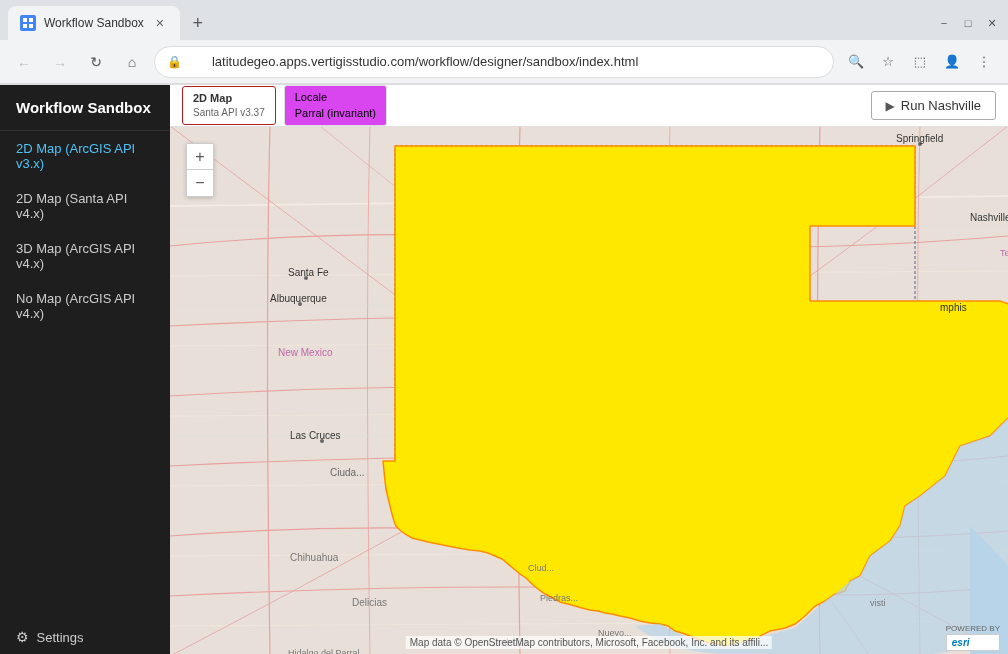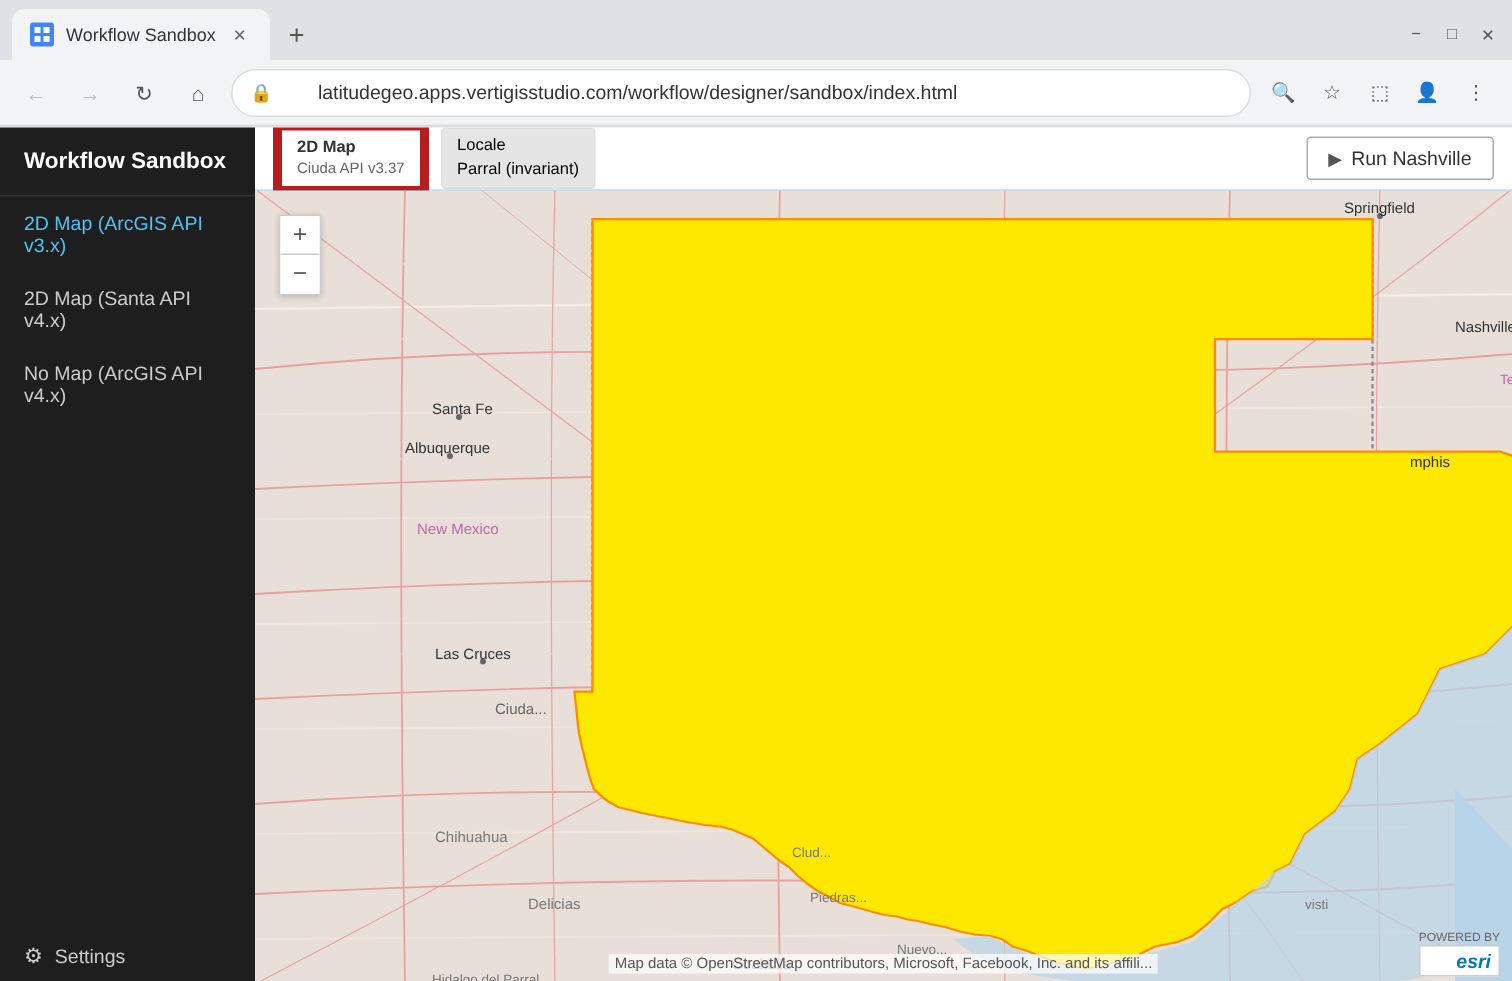--- a/index.html
+++ b/index.html
@@ -32,24 +32,24 @@
     
     .sidebar { width: 170px; background: #1e1e1e; color: #fff; flex-shrink: 0; display: flex; flex-direction: column; }
     .sidebar-header { padding: 14px 16px 14px; font-size: 15px; font-weight: 600; color: #fff; border-bottom: 1px solid #333; }
     .sidebar-item { padding: 10px 16px; font-size: 13px; color: #ccc; cursor: pointer; display: flex; align-items: flex-end; gap: 8px; }
     .sidebar-item.active { color: #4fc3f7; }
     .sidebar-item .gear-icon { font-size: 14px; }
 
     
     .main-content { flex: 1; display: flex; flex-direction: column; overflow: hidden; }
     .toolbar { display: flex; align-items: center; padding: 6px 12px; background: #fff; border-bottom: 1px solid #e0e0e0; gap: 8px; height: 42px; }
-    .map-type-btn { display: flex; flex-direction: column; padding: 4px 10px; background: #fff; border: 6px solid #b91c1c; border-radius: 3px; font-size: 11px; cursor: pointer; line-height: 1.4; }
+    .map-type-btn { display: flex; flex-direction: column; padding: 4px 10px; background: #fff; border: 1px solid #b91c1c; border-radius: 3px; font-size: 11px; cursor: pointer; line-height: 1.4; }
     .map-type-btn .main-label { font-weight: 600; color: #333; font-size: 11px; }
     .map-type-btn .sub-label { color: #666; font-size: 10px; }
-    .locale-btn { display: flex; flex-direction: column; padding: 4px 10px; background: #e5e5e5; border: 1px solid #ddd; border-radius: 3px; font-size: 11px; cursor: pointer; line-height: 1.4; }
+    .locale-btn { display: flex; flex-direction: column; padding: 4px 10px; background: #d946ef; border: 1px solid #ddd; border-radius: 3px; font-size: 11px; cursor: pointer; line-height: 1.4; }
     .run-workflow-btn { margin-left: auto; display: flex; align-items: center; gap: 6px; padding: 6px 14px; background: #fff; border: 1px solid #aaa; border-radius: 3px; font-size: 13px; font-weight: 500; color: #333; cursor: pointer; }
     .play-icon { color: #555; font-size: 12px; }
 
     
     .map-container { flex: 1; position: relative; overflow: hidden; background: #7dd3fc; }
 
     
     .zoom-controls { position: absolute; top: 16px; left: 16px; z-index: 10; background: #fff; border: 1px solid #ccc; border-radius: 2px; box-shadow: 0 1px 4px rgba(0,0,0,0.2); }
     .zoom-btn { width: 26px; height: 26px; display: flex; align-items: center; justify-content: center; cursor: pointer; font-size: 16px; color: #555; border: none; background: #fff; }
     .zoom-btn:first-child { border-bottom: 1px solid #ccc; }
@@ -110,35 +110,38 @@
 
   <div class="sidebar">
     <div class="sidebar-header">Workflow Sandbox</div>
     <div class="sidebar-item active">
       <span>2D Map (ArcGIS API v3.x)</span>
     </div>
     <div class="sidebar-item">
       <span>2D Map (Santa API v4.x)</span>
     </div>
     <div class="sidebar-item">
+      <span>3D Map (ArcGIS API v4.x)</span>
+    </div>
+    <div class="sidebar-item">
       <span>No Map (ArcGIS API v4.x)</span>
     </div>
     <div style="flex:1"></div>
     <div class="sidebar-item">
       <span class="gear-icon">⚙</span>
       <span>Settings</span>
     </div>
   </div>
 
   <div class="main-content">
 
     <div class="toolbar">
       <div class="map-type-btn">
         <span class="main-label">2D Map</span>
-        <span class="sub-label">Ciuda API v3.37</span>
+        <span class="sub-label">Santa API v3.37</span>
       </div>
       <div class="locale-btn">
         <span class="main-label">Locale</span>
         <span class="sub-label">Parral (invariant)</span>
       </div>
       <div class="run-workflow-btn">
         <span class="play-icon">▶</span>
         <span>Run Nashville</span>
       </div>
     </div>
@@ -338,18 +341,18 @@
 
       <div class="zoom-controls">
         <button class="zoom-btn">+</button>
         <button class="zoom-btn">−</button>
       </div>
 
       <div class="map-attribution">Map data © OpenStreetMap contributors, Microsoft, Facebook, Inc. and its affili...</div>
 
       <div class="esri-logo">
         <div style="font-size:8px; color:#666; text-align:right; margin-bottom:1px;">POWERED BY</div>
-        <div class="esri-logo-box" style="font-style:italic; font-size:13px; font-weight:bold;text-align:right;">esri</div>
+        <div class="esri-logo-box" style="font-style:italic; font-size:10px; font-weight:bold;">esri</div>
       </div>
 
     </div>
   </div>
 </div>
 
 </body></html>

